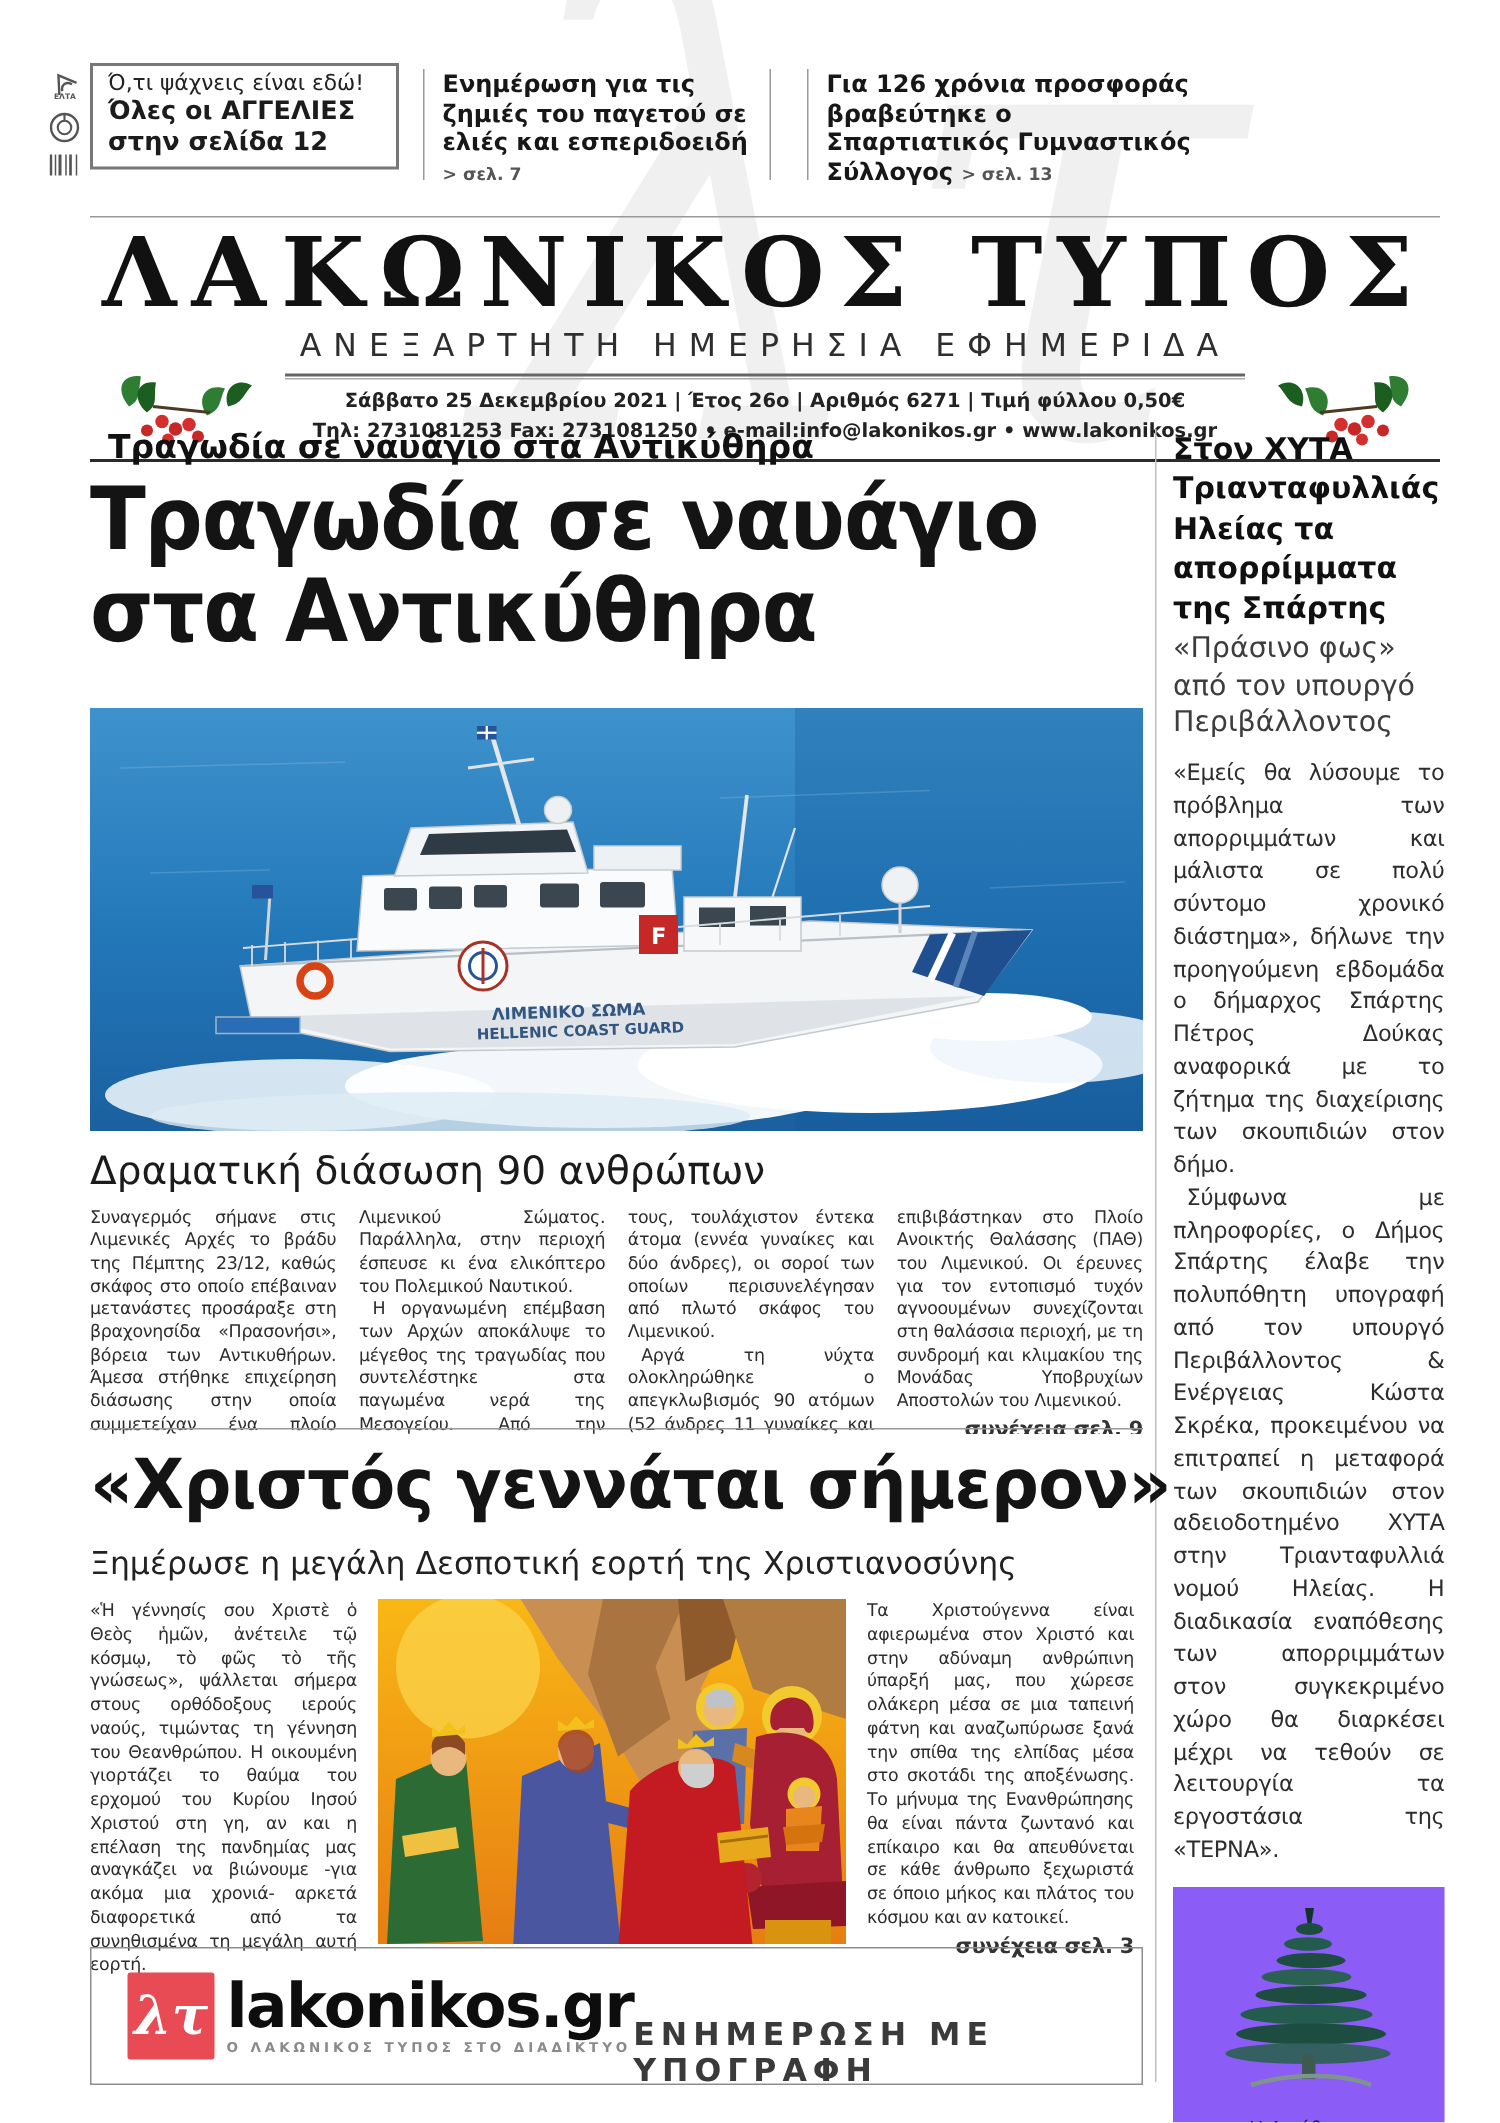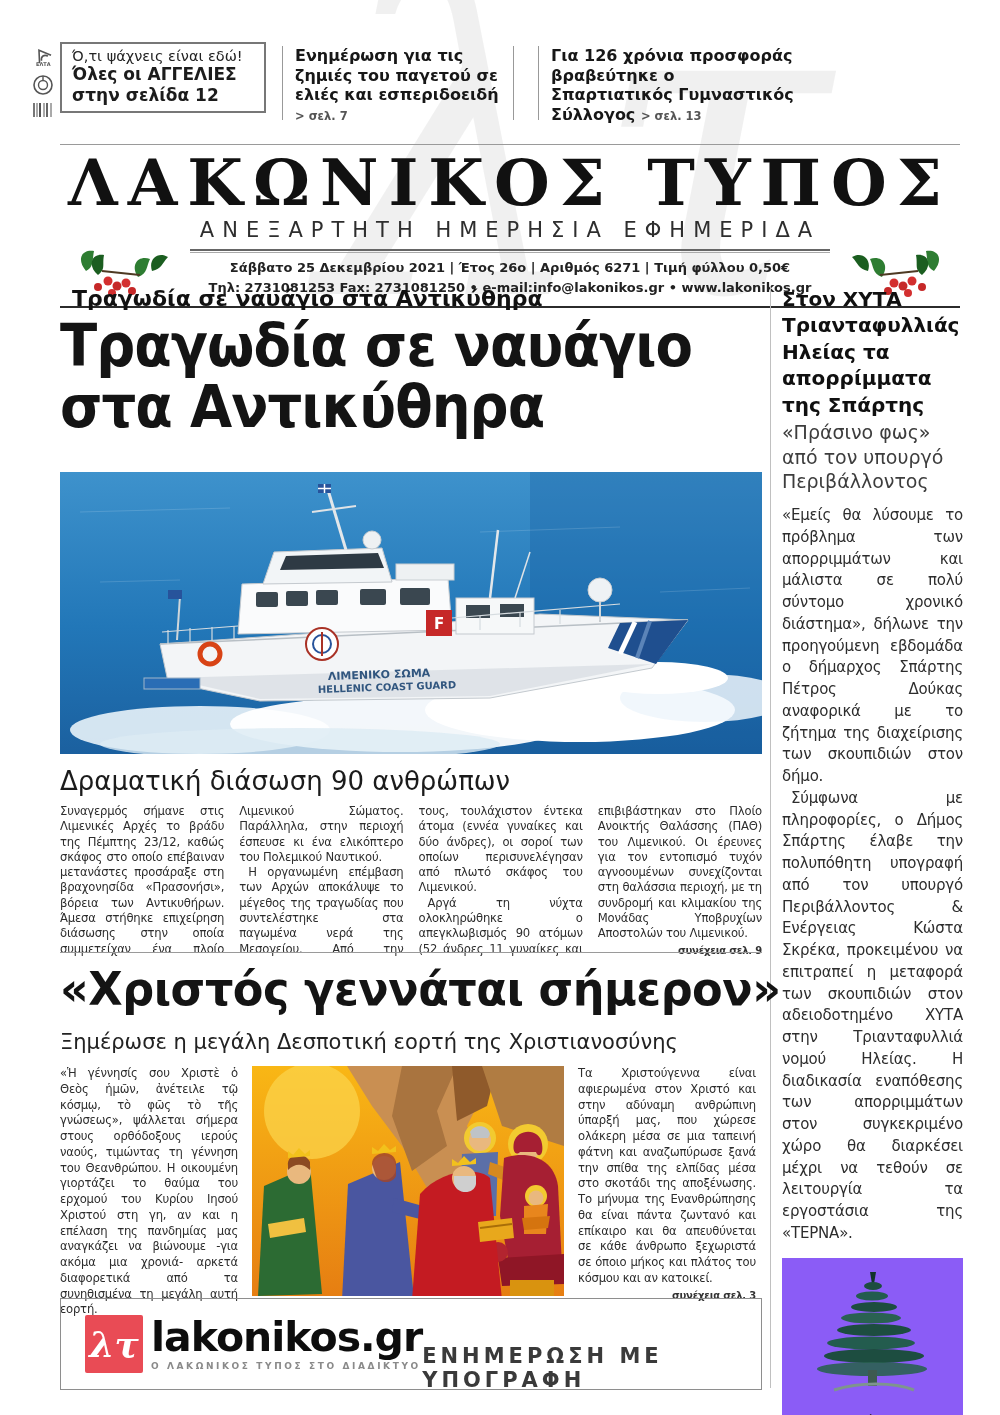--- a/index.html
+++ b/index.html
@@ -40,21 +40,21 @@
   
   .maincol{left:60px;top:286px;width:702px;height:1010px;}
   .kicker{position:absolute;top:0;left:12px;font-size:22px;font-weight:bold;color:#111;}
   .headline{position:absolute;top:30px;left:0;font-size:58px;font-weight:bold;line-height:1.06;
             letter-spacing:-1px;color:#141414;transform:scaleX(.94);transform-origin:left top;white-space:nowrap;}
   .photo{position:absolute;top:186px;left:0;width:702px;height:282px;}
   .subhead{position:absolute;top:480px;left:0;font-size:26px;color:#1b1b1b;}
   .bodycols{position:absolute;top:518px;left:0;width:702px;height:152px;display:flex;gap:15px;overflow:hidden;}
   .bcol{flex:1;font-size:11.6px;line-height:1.32;text-align:justify;color:#2d2d2d;letter-spacing:-.2px;}
   .bcol p{margin:0;} .bcol p.ind{text-indent:9px;}
-  .cont{font-size:10px;font-weight:bold;text-align:right;color:#333;margin-top:2px;}
+  .cont{font-size:14px;font-weight:bold;text-align:right;color:#333;margin-top:2px;}
   .mainrule{position:absolute;top:666px;left:0;width:702px;border-top:1px solid #9a9a9a;}
   .xhead{position:absolute;top:676px;left:0;font-size:46px;font-weight:bold;letter-spacing:-.5px;
          color:#141414;transform:scaleX(.97);transform-origin:left top;white-space:nowrap;}
   .deck{position:absolute;top:744px;left:0;font-size:21px;color:#222;}
   .xrow{position:absolute;top:780px;left:0;width:702px;display:flex;gap:14px;}
   .xcol{width:178px;font-size:11.6px;line-height:1.36;text-align:justify;color:#2d2d2d;letter-spacing:-.2px;}
   .xicon{width:312px;height:230px;flex:none;}
 
   
   .rightcol{left:782px;top:286px;width:181px;}

